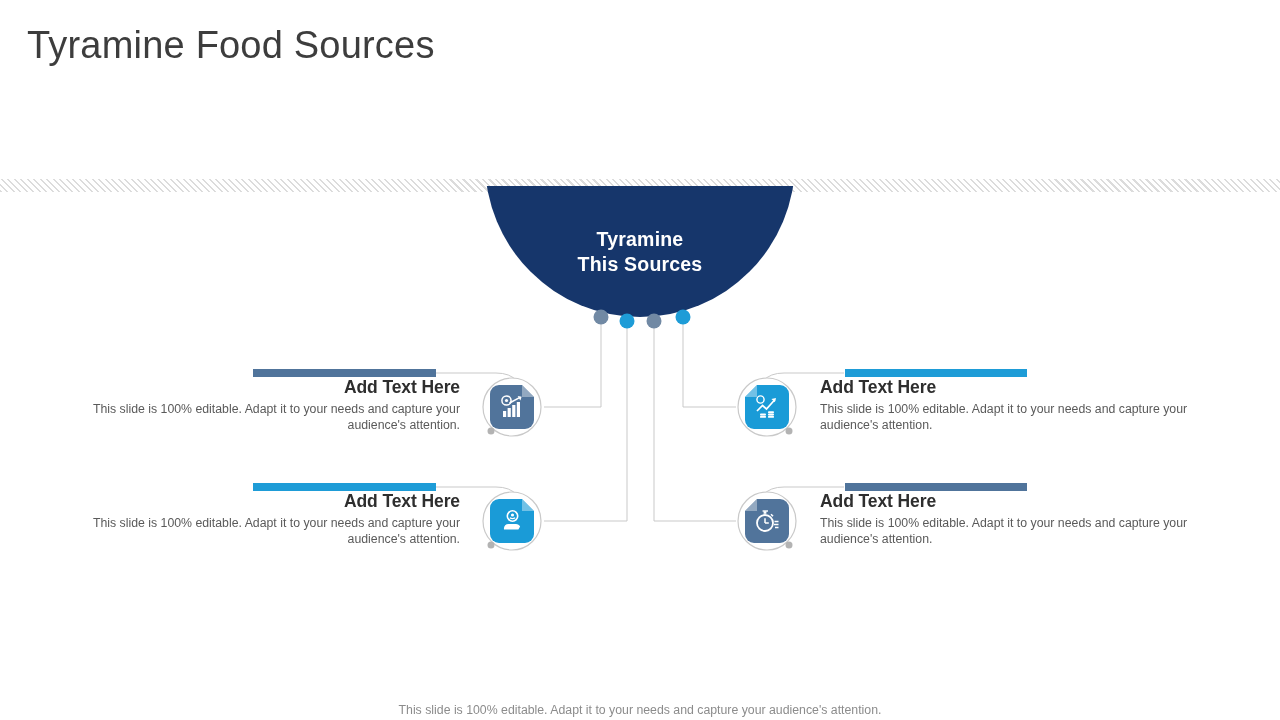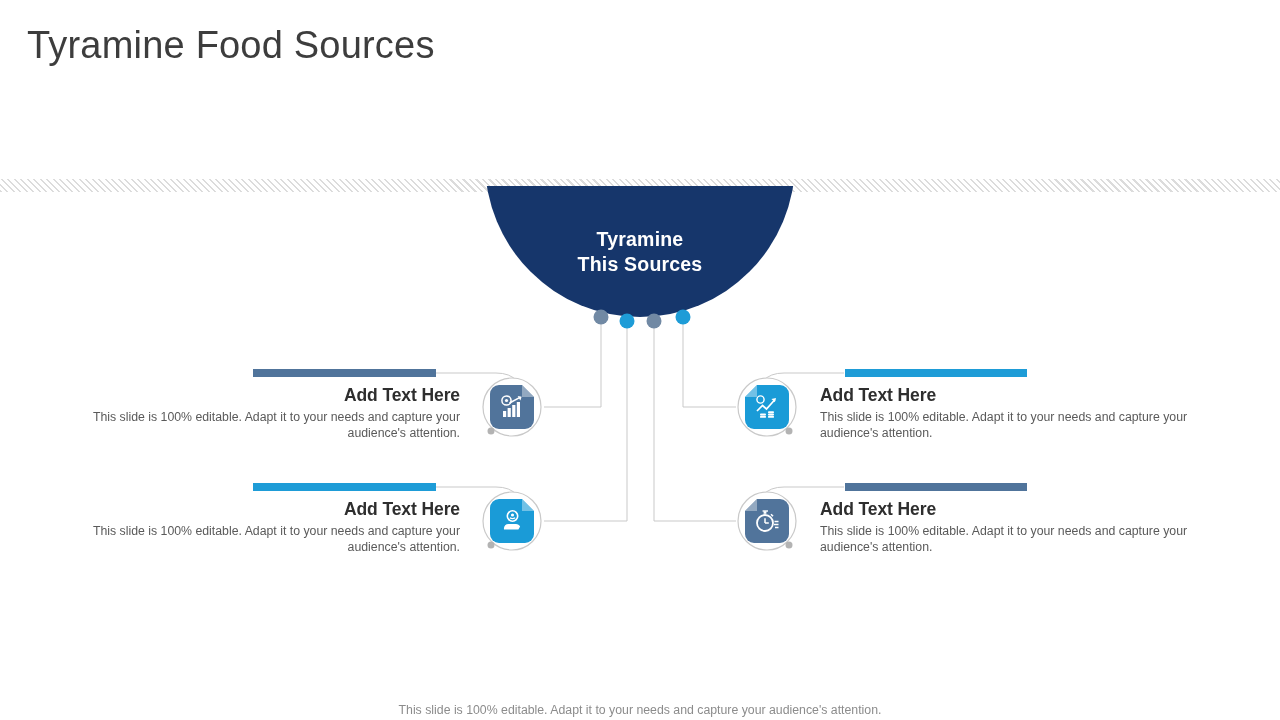--- a/index.html
+++ b/index.html
@@ -35,21 +35,21 @@
   .bar { position:absolute; height:8px; z-index:5; }
   .bar.steel { background:#50749b; }
   .bar.blue  { background:#1e9cd7; }
   .bar-tl { left:253px; top:369px; width:183px; }
   .bar-bl { left:253px; top:483px; width:183px; }
   .bar-tr { left:845px; top:369px; width:182px; }
   .bar-br { left:845px; top:483px; width:182px; }
 
   
   .text-block { position:absolute; width:372px; z-index:5; }
-  .text-block h3 { margin:8px 0 4px 0; font-size:17.5px; font-weight:700; color:#2e2e2e; letter-spacing:-.1px; }
+  .text-block h3 { margin:0 0 4px 0; font-size:17.5px; font-weight:700; color:#2e2e2e; letter-spacing:-.1px; }
   .text-block p  { margin:0; font-size:12.3px; line-height:15.6px; color:#5a5a5a; }
   .tb-left  { left:88px;  text-align:right; }
   .tb-right { left:820px; text-align:left; }
   .tb-top    { top:377px; }
   .tb-bottom { top:491px; }
 
   
   .icon-square {
     position:absolute; width:44px; height:44px; border-radius:9px; z-index:6;
     display:flex; align-items:center; justify-content:center;

